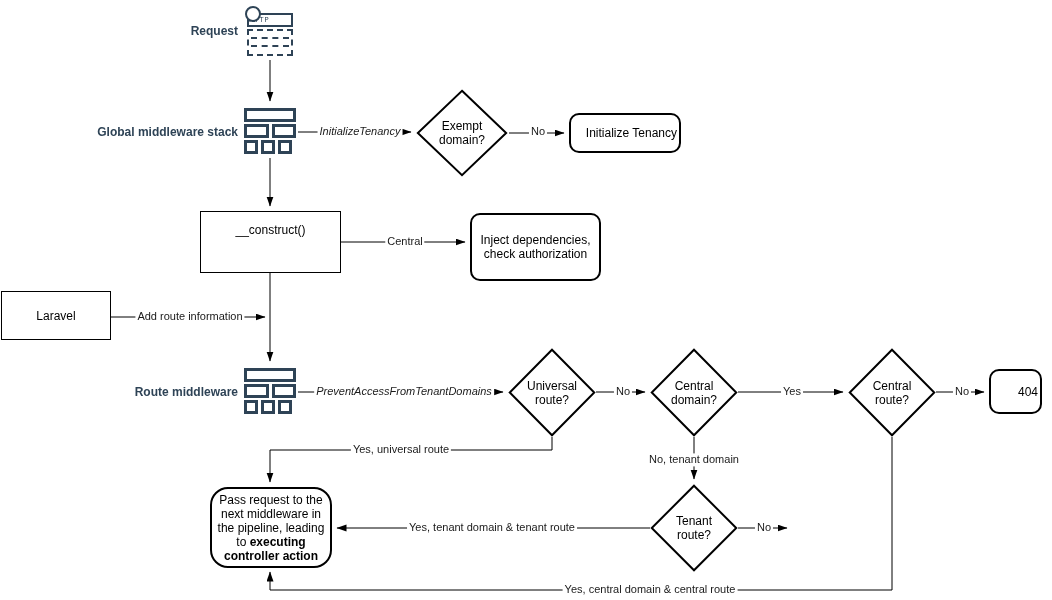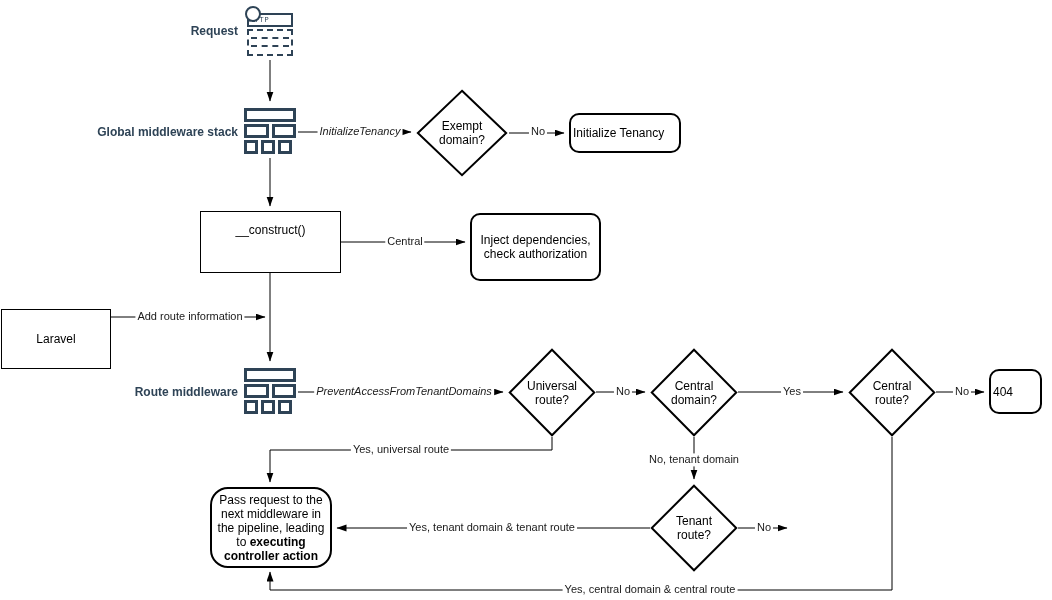--- a/index.html
+++ b/index.html
@@ -9,21 +9,21 @@
   }
   svg.edge-layer{position:absolute;left:0;top:0;width:1052px;height:600px;z-index:1;}
   .edge-label{
     position:absolute;transform:translate(-50%,-50%);background:#ffffff;
     font-size:11px;color:#1a1a1a;white-space:nowrap;padding:0 2px;z-index:3;line-height:1.2;
   }
   .edge-label.it{font-style:italic;}
   .node{position:absolute;z-index:2;box-sizing:border-box;}
   .rbox{
     border:2px solid #000;border-radius:10px;background:#fff;
-    display:flex;align-items:center;justify-content:flex-start;text-align:center;
+    display:flex;align-items:center;justify-content:flex-end;text-align:center;
     font-size:12px;color:#000;line-height:14px;padding:2px;
   }
   .plainbox{
     border:1px solid #000;background:#fff;display:flex;align-items:center;justify-content:center;
     text-align:center;font-size:12px;color:#000;
   }
   .diamond{position:absolute;z-index:2;}
   .diamond svg{position:absolute;left:0;top:0;width:100%;height:100%;}
   .diamond .dlabel{
     position:absolute;left:10%;top:0;width:80%;height:100%;
@@ -155,21 +155,21 @@
   </div>
 
   <div class="node uml" style="left:200px;top:211px;width:141px;height:62px;">
     <div class="uml-body">__construct()</div>
   </div>
 
   <div class="node rbox" style="left:470px;top:213px;width:131px;height:68px;">
     <span>Inject dependencies, check authorization</span>
   </div>
 
-  <div class="node plainbox" style="left:1px;top:309px;width:110px;height:60px;">
+  <div class="node plainbox" style="left:1px;top:291px;width:110px;height:49px;">
     <span>Laravel</span>
   </div>
 
   <div class="node mw-icon" style="left:244px;top:364px;width:52px;height:52px;">
     <div class="r">
         <div class="c full"></div>
       </div>
     <div class="r">
         <div class="c half"></div>
         <div class="c half"></div>

